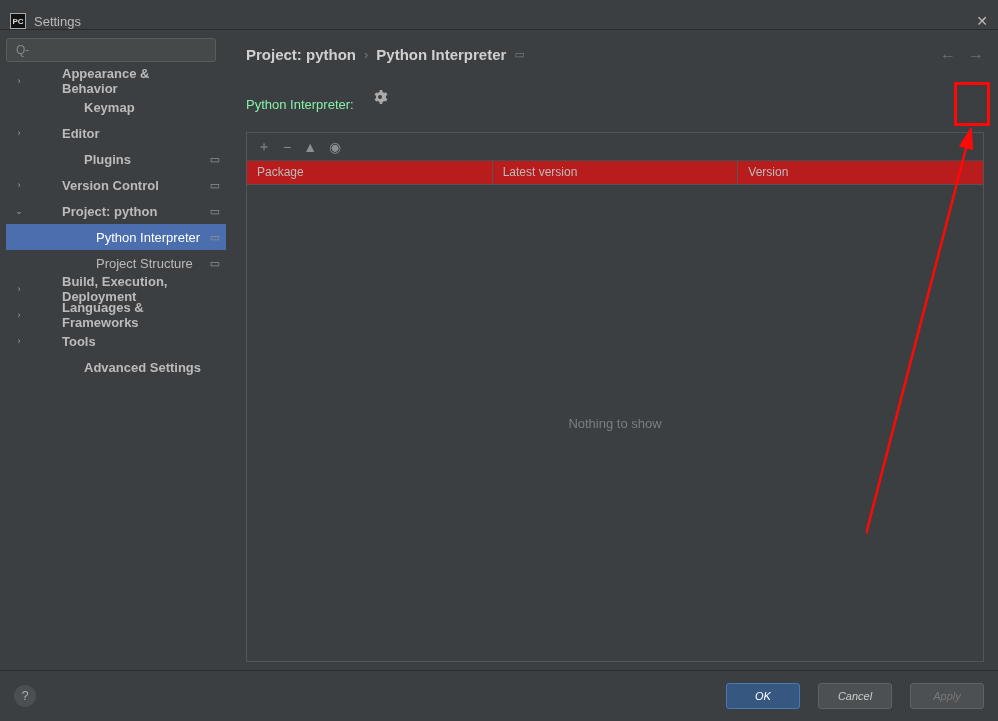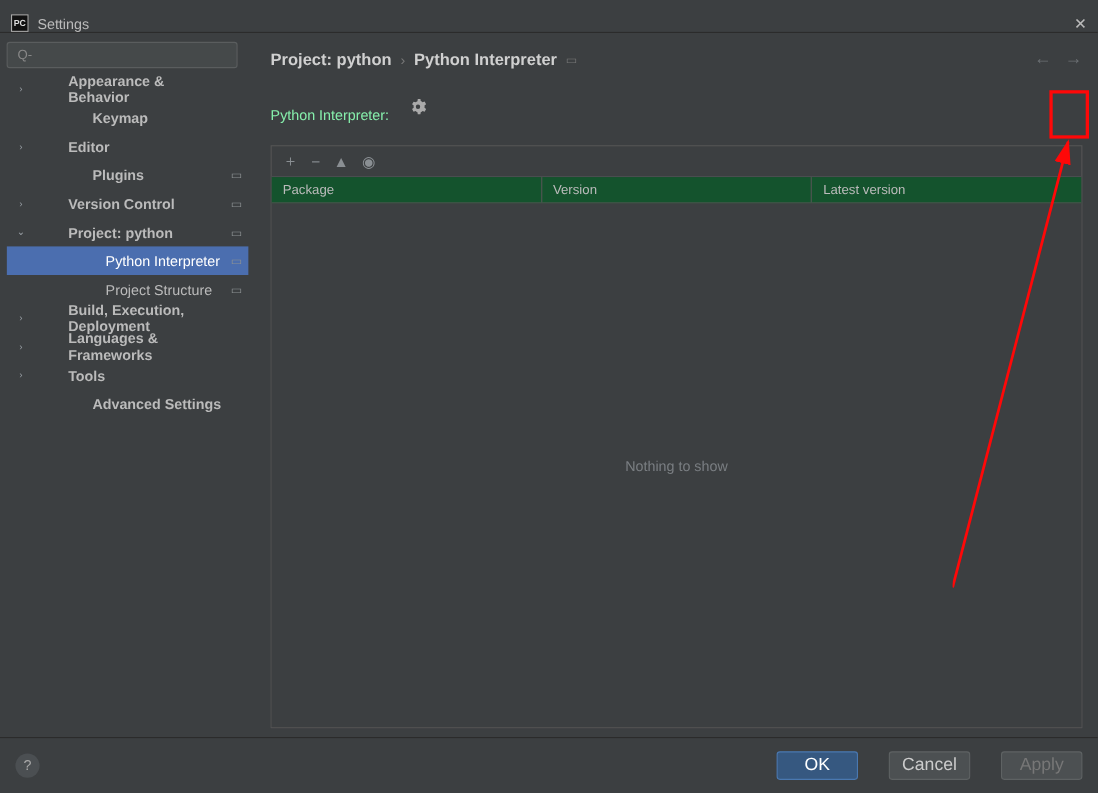--- a/index.html
+++ b/index.html
@@ -32,28 +32,28 @@
   .interp-row { display:flex; align-items:center; gap:10px; margin-top:14px; }
   .interp-row .lbl { color:#86efac; min-width:110px;margin-top:12px; }
   .dropdown { flex:1; height:26px; background:#45494a; border:1px solid #5e6263; border-radius:3px; display:flex; align-items:center; padding:0 8px; color:#bbbbbb; cursor:pointer; }
   .dropdown .ddtext { flex:1; }
   .dropdown .ddarrow { color:#aaa; font-size:10px; }
   .gearbtn { width:28px; height:28px; display:flex; align-items:center; justify-content:center; color:#aaa; cursor:pointer; }
   .redbox { position:absolute; border:3px solid #ff0808; right:8px; top:52px; width:36px; height:44px; pointer-events:none; }
   .pkgpanel { margin-top:20px; border:1px solid #555; background:#3c3f41; flex:1; display:flex; flex-direction:column; min-height:460px; }
   .pkgtoolbar { height:28px; display:flex; align-items:center; gap:12px; padding:0 10px; color:#8a8f93; border-bottom:1px solid #4a4d50; }
   .pkgtoolbar span { cursor:pointer; font-size:14px; }
-  .pkgheader { height:24px; display:flex; background:#14532d; border-bottom:1px solid #555; }
+  .pkgheader { height:24px; display:flex; background:#b91c1c; border-bottom:1px solid #555;justify-content:flex-end; }
   .pkgheader div { flex:1; padding:4px 10px; color:#bbbbbb; font-size:12px; border-right:1px solid #555; }
   .pkgheader div:last-child { border-right:none; }
   .pkgbody { flex:1; display:flex; align-items:center; justify-content:center; color:#7a7e82; background:#3c3f41; }
   .footer { height:50px; display:flex; align-items:center; padding:0 14px; border-top:1px solid #2b2b2b; }
   .helpbtn { width:22px; height:22px; border-radius:11px; background:#4b4f52; color:#aaa; display:flex; align-items:center; justify-content:center; font-size:13px; cursor:pointer; }
   .footer .spacer { flex:1; }
-  .btn { height:26px; min-width:74px; border-radius:3px; border:1px solid #5e6263; background:#4c5052; color:#ccc; cursor:pointer; margin-left:28px; font-size:16px; }
+  .btn { height:26px; min-width:74px; border-radius:3px; border:1px solid #5e6263; background:#4c5052; color:#ccc; cursor:pointer; margin-left:18px; font-size:11px;font-style:italic; }
   .btn.primary { background:#365880; border-color:#4a78b0; color:#fff; }
   .btn.disabled { color:#777; cursor:default; }
   svg.redarrow { position:absolute; right:12px; top:94px; width:120px; height:420px; pointer-events:none; }
 </style>
 </head>
 <body>
 
 <div class="titlebar">
   <div class="appicon">PC</div>
   <div class="title">Settings</div>
@@ -165,22 +165,22 @@
 
     <div class="pkgpanel">
       <div class="pkgtoolbar">
         <span>＋</span>
         <span>−</span>
         <span>▲</span>
         <span>◉</span>
       </div>
       <div class="pkgheader">
         <div>Package</div>
+        <div>Latest version</div>
         <div>Version</div>
-        <div>Latest version</div>
       </div>
       <div class="pkgbody">Nothing to show</div>
     </div>
   </div>
 </div>
 
 <div class="footer">
   <div class="helpbtn">?</div>
   <div class="spacer"></div>
   <button class="btn primary">OK</button>

